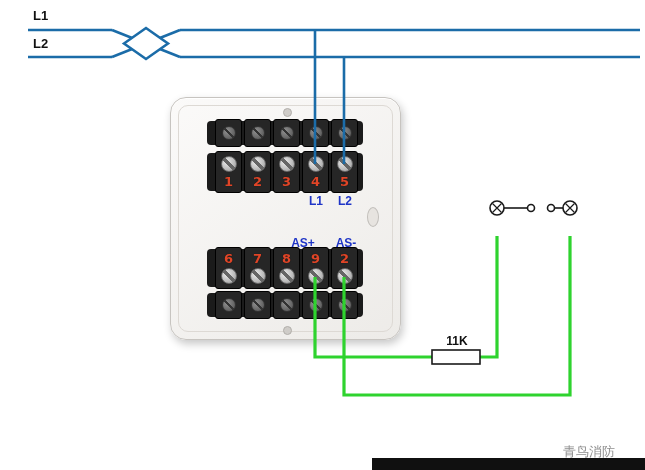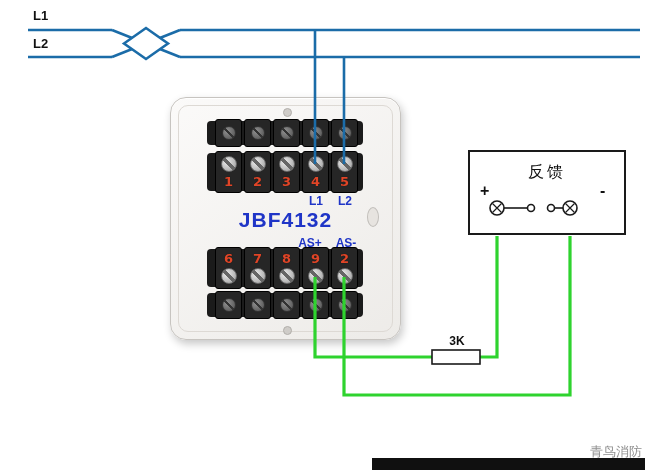--- a/index.html
+++ b/index.html
@@ -49,21 +49,21 @@
   #feedback .title { position:absolute; left:0; right:0; top:10px; text-align:center;
     font-size:16px; color:#111; letter-spacing:3px; }
   #feedback .sign { position:absolute; top:30px; font-size:16px; font-weight:bold; color:#111; }
 
   #resistor-label { position:absolute; left:440px; top:334px; width:34px; text-align:center;
     font-size:12px; font-weight:bold; color:#111; z-index:7; }
 
   #caption { position:absolute; left:0; right:0; top:416px; text-align:center;
     font-size:23px; font-weight:bold; color:#0d0d0d; z-index:3; letter-spacing:1px; }
 
-  #watermark { position:absolute; right:3px; top:443px; font-size:13px; color:#8f8f8f; z-index:3; }
+  #watermark { position:absolute; right:30px; top:443px; font-size:13px; color:#8f8f8f; z-index:3; }
   #footer-bar { position:absolute; left:372px; top:458px; width:273px; height:12px;
     background:#101010; z-index:3; }
 </style>
 </head>
 <body>
 
 <div id="canvas">
 
   <span class="bus-label" style="left:33px; top:8px;">L1</span>
   <span class="bus-label" style="left:33px; top:36px;">L2</span>
@@ -111,22 +111,21 @@
         <div class="screw"></div>
         <span class="tnum">4</span>
       </div>
     <div class="tblock" style="left:160px; top:53px; height:42px;">
         <div class="screw"></div>
         <span class="tnum">5</span>
       </div>
 
     <span class="mod-blue term-lab" style="left:131px;">L1</span>
     <span class="mod-blue term-lab" style="left:160px;">L2</span>
-    <div id="mod-name" class="mod-blue">JBF4132</div>
-    <span class="mod-blue as-lab" style="left:124px;">AS+</span>
+    <span class="mod-blue as-lab" style="left:117px;">AS+</span>
     <span class="mod-blue as-lab" style="left:160px;">AS-</span>
 
     <div class="tblock" style="left:44px;  top:149px; height:42px;">
         <span class="tnum">6</span>
         <div class="screw"></div>
       </div>
     <div class="tblock" style="left:73px;  top:149px; height:42px;">
         <span class="tnum">7</span>
         <div class="screw"></div>
       </div>
@@ -153,27 +152,22 @@
         <div class="screw dark"></div>
       </div>
     <div class="tblock" style="left:131px; top:193px; height:28px;">
         <div class="screw dark"></div>
       </div>
     <div class="tblock" style="left:160px; top:193px; height:28px;">
         <div class="screw dark"></div>
       </div>
   </div>
 
-  <div id="feedback">
-    <div class="title">反馈</div>
-    <span class="sign" style="left:10px;">+</span>
-    <span class="sign" style="left:130px;">-</span>
-  </div>
-
-  <span id="resistor-label">3K</span>
+
+  <span id="resistor-label">11K</span>
 
   <svg id="wires" width="645" height="470" viewBox="0 0 645 470">
 
     <g stroke="#1b6ca8" stroke-width="2.6" fill="none">
       <path d="M28,30 H112"></path>
       <path d="M180,30 H640"></path>
       <path d="M28,57 H112"></path>
       <path d="M180,57 H640"></path>
       <path d="M112,30 L180,57"></path>
       <path d="M112,57 L180,30"></path>

